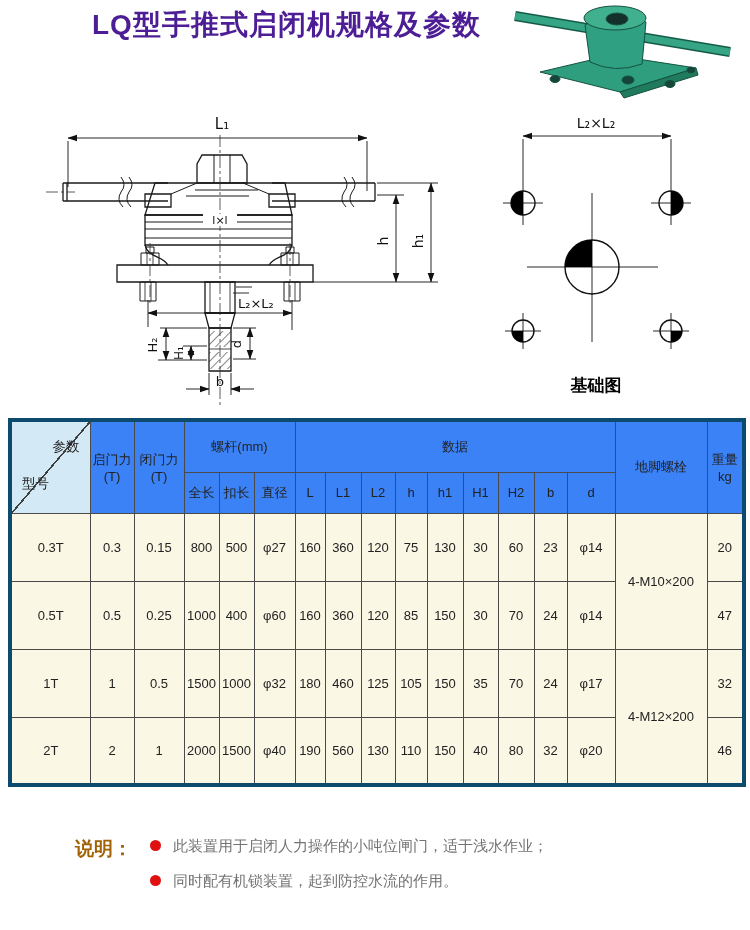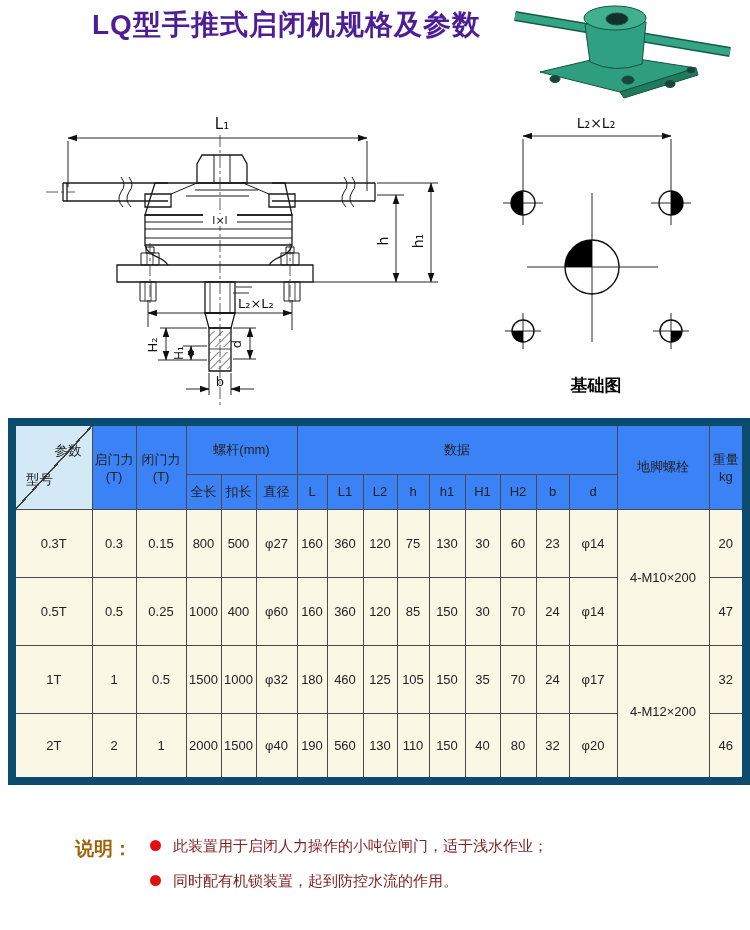--- a/index.html
+++ b/index.html
@@ -6,41 +6,41 @@
   .page{position:relative;width:750px;height:930px;background:#fff;overflow:hidden;
         font-family:"Liberation Sans","DejaVu Sans",sans-serif;color:#111;}
   .title{position:absolute;left:92px;top:6px;font-size:28px;font-weight:bold;
          letter-spacing:1px;color:#4c1d95;}
   .photo{position:absolute;left:500px;top:0;}
   .draw{position:absolute;left:0;top:95px;}
   .draw line,.draw path,.draw rect,.draw polygon,.draw circle{vector-effect:non-scaling-stroke;}
 
   
   table.spec{position:absolute;left:8px;top:418px;width:734px;border-collapse:collapse;
-             table-layout:fixed;border:8px solid #0c4a6e;}
+             table-layout:fixed;border:4px solid #0c4a6e;}
   table.spec td{border:1px solid #4a4a4a;text-align:center;vertical-align:middle;
                 padding:0;font-size:13px;color:#222;overflow:hidden;}
-  tr.grow{height:52px;} tr.srow{height:35px;} tr.drow{height:68px;}
+  tr.grow{height:52px;} tr.srow{height:41px;} tr.drow{height:68px;}
   td.hd{background:#3b82f6;font-size:13.5px;}
   td.bd{background:#fbf7e5;font-size:13.5px;}
   td.corner{background:#d3e9f5;position:relative;
     background-image:linear-gradient(to bottom right,
       rgba(0,0,0,0) calc(50% - 1px), #3f3f3f calc(50% - 1px),
       #3f3f3f calc(50% + 0.6px), rgba(0,0,0,0) calc(50% + 0.6px));}
   td.corner .ctop{position:absolute;top:16px;right:10px;font-size:13.5px;}
   td.corner .cbot{position:absolute;bottom:20px;left:10px;font-size:13.5px;}
   td.boltcell{vertical-align:bottom;padding-bottom:24px;margin-top:8px;}
 
   
   .notes-label{position:absolute;left:75px;top:836px;font-size:19px;font-weight:bold;color:#a16207;}
   .notes{position:absolute;left:150px;top:836px;width:560px;}
   .note-item{display:flex;align-items:flex-start;margin-bottom:15px;}
   .bullet{width:11px;height:11px;border-radius:50%;background:#e01010;
           margin:4px 12px 0 0;flex:0 0 11px;}
-  .note-text{font-size:15px;color:#7f1d1d;line-height:20px;}
+  .note-text{font-size:15px;color:#737373;line-height:20px;}
 </style>
 </head>
 <body>
 
 <div class="page">
 
   <div class="title">LQ型手推式启闭机规格及参数</div>
 
   <svg class="photo" width="250" height="100" viewBox="0 0 250 100">
     <g stroke="#14523f" stroke-width="1">

